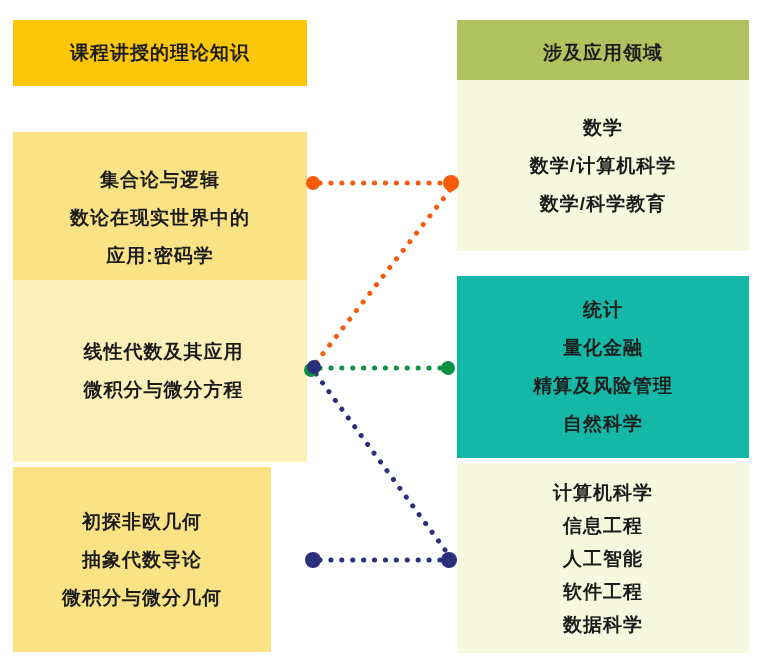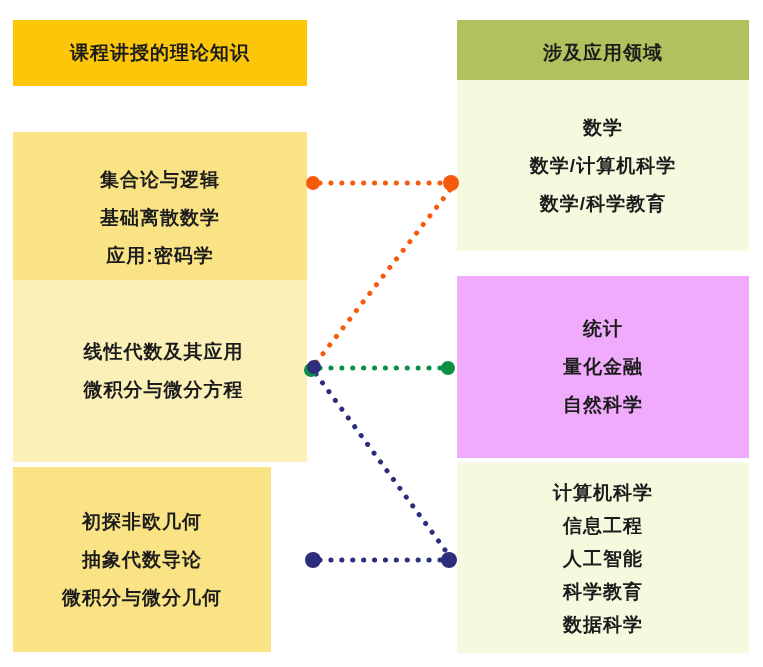--- a/index.html
+++ b/index.html
@@ -36,21 +36,21 @@
 
   
   .lh  { left: 13px;  top: 20px;  width: 294px; height: 66px;  background: #FBC708; }
   .lb1 { left: 13px;  top: 96px;  width: 294px; height: 171px; background: #FAE385; margin-top: 36px; }
   .lb2 { left: 13px;  top: 280px; width: 294px; height: 182px; background: #FAF0B8; padding-left: 7px; }
   .lb3 { left: 13px;  top: 467px; width: 258px; height: 185px; background: #FAE385; }
 
   
   .rh  { left: 457px; top: 20px;  width: 292px; height: 65px;  background: #AFC25E; }
   .rb1 { left: 457px; top: 80px;  width: 292px; height: 171px; background: #F7F9DE; }
-  .rb2 { left: 457px; top: 276px; width: 292px; height: 182px; background: #f0abfc; }
+  .rb2 { left: 457px; top: 276px; width: 292px; height: 182px; background: #14b8a6; }
   .rb3 { left: 457px; top: 463px; width: 292px; height: 190px; background: #F7F9DE; }
 
   svg.connector-layer {
     position: absolute;
     left: 0; top: 0;
     width: 763px;
     height: 667px;
     pointer-events: none;
   }
   svg .dotline {
@@ -64,21 +64,21 @@
 <body>
 
 <div class="canvas">
 
   <div class="box header-box lh">
     <span>课程讲授的理论知识</span>
   </div>
 
   <div class="box content-box lb1">
     <div class="line">集合论与逻辑</div>
-    <div class="line">基础离散数学</div>
+    <div class="line">数论在现实世界中的</div>
     <div class="line">应用:密码学</div>
   </div>
 
   <div class="box content-box lb2">
     <div class="line">线性代数及其应用</div>
     <div class="line">微积分与微分方程</div>
   </div>
 
   <div class="box content-box lb3">
     <div class="line">初探非欧几何</div>
@@ -92,28 +92,29 @@
 
   <div class="box content-box rb1">
     <div class="line">数学</div>
     <div class="line">数学/计算机科学</div>
     <div class="line">数学/科学教育</div>
   </div>
 
   <div class="box content-box rb2">
     <div class="line">统计</div>
     <div class="line">量化金融</div>
+    <div class="line">精算及风险管理</div>
     <div class="line">自然科学</div>
   </div>
 
   <div class="box content-box tight rb3">
     <div class="line">计算机科学</div>
     <div class="line">信息工程</div>
     <div class="line">人工智能</div>
-    <div class="line">科学教育</div>
+    <div class="line">软件工程</div>
     <div class="line">数据科学</div>
   </div>
 
   <svg class="connector-layer" viewBox="0 0 763 667">
 
     <line class="dotline" x1="320" y1="183" x2="446" y2="183" stroke="#F75A0D"></line>
 
     <line class="dotline" x1="450" y1="190" x2="315" y2="364" stroke="#F75A0D"></line>
 
     <line class="dotline" x1="320" y1="368" x2="442" y2="368" stroke="#0A9147"></line>

